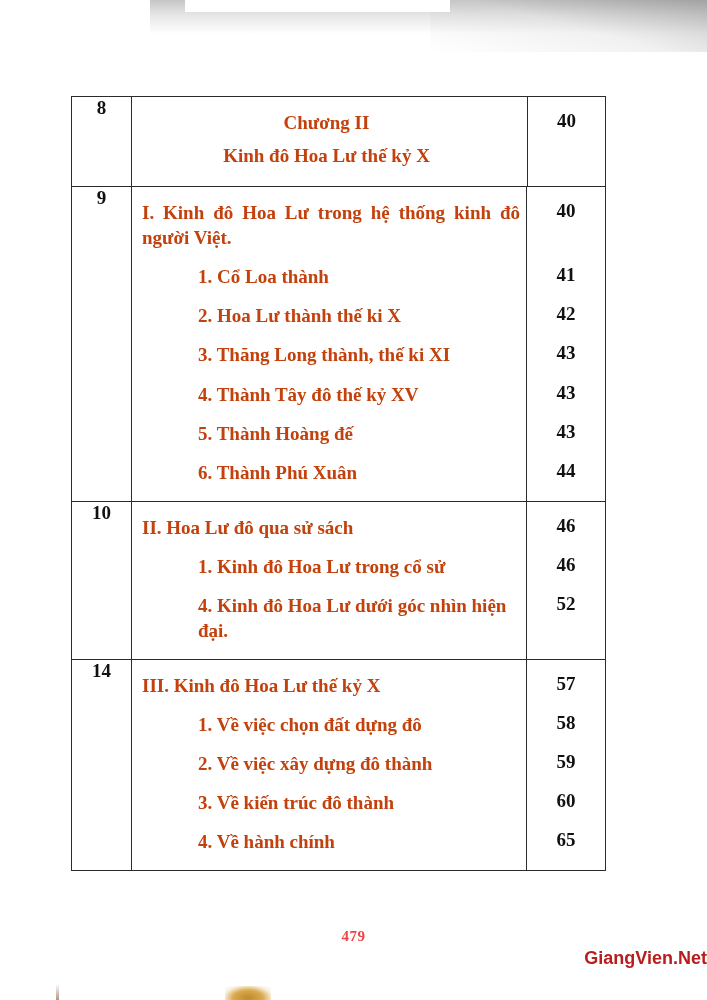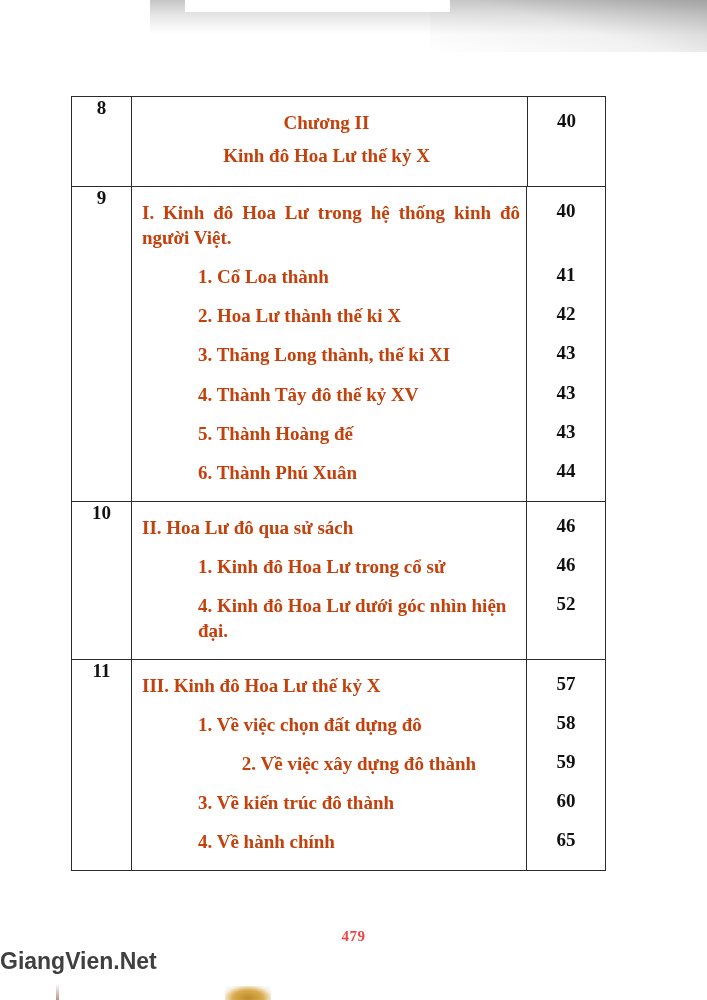--- a/index.html
+++ b/index.html
@@ -137,25 +137,25 @@
     text-align: center;
     font-size: 15px;
     font-weight: bold;
     color: #ef4444;
     letter-spacing: 0.5px;
   }
   .watermark {
     position: absolute;
     top: 948px;
     left: 0; right: 0;
-    text-align: left;
+    text-align: right;
     font-family: "Liberation Sans", "DejaVu Sans", sans-serif;
-    font-size: 23px;
-    font-weight: bold;
-    color: #404040;
+    font-size: 18px;
+    font-weight: bold;
+    color: #b91c1c;
   }
 </style>
 </head>
 <body>
 
 <div class="scan-shadow-top"></div>
 <div class="scan-shadow-top-2"></div>
 <div class="scan-white-patch"></div>
 
 <table class="toc-table">
@@ -221,33 +221,33 @@
               <div class="line-page" style="padding-top: 14px;">46</div>
             </div>
             <div class="line-row">
               <div class="line-title entry level2" style="padding-top: 14px; padding-bottom: 16px;">4. Kinh đô Hoa Lư dưới góc nhìn hiện đại.</div>
               <div class="line-page" style="padding-top: 14px;">52</div>
             </div>
           </div>
         </td>
       </tr>
       <tr>
-        <td class="cell-num">11</td>
+        <td class="cell-num">14</td>
         <td class="cell-body" colspan="2">
           <div class="line-grid">
             <div class="line-row">
               <div class="line-title entry level1" style="padding-top: 13px; padding-bottom: 0px;">III. Kinh đô Hoa Lư thế kỷ X</div>
               <div class="line-page" style="padding-top: 13px;">57</div>
             </div>
             <div class="line-row">
               <div class="line-title entry level2" style="padding-top: 14px; padding-bottom: 0px;">1. Về việc chọn đất dựng đô</div>
               <div class="line-page" style="padding-top: 14px;">58</div>
             </div>
             <div class="line-row">
-              <div class="line-title entry level2" style="padding-top: 14px; padding-bottom: 0px; text-align: center;">2. Về việc xây dựng đô thành</div>
+              <div class="line-title entry level2" style="padding-top: 14px; padding-bottom: 0px;">2. Về việc xây dựng đô thành</div>
               <div class="line-page" style="padding-top: 14px;">59</div>
             </div>
             <div class="line-row">
               <div class="line-title entry level2" style="padding-top: 14px; padding-bottom: 0px;">3. Về kiến trúc đô thành</div>
               <div class="line-page" style="padding-top: 14px;">60</div>
             </div>
             <div class="line-row">
               <div class="line-title entry level2" style="padding-top: 14px; padding-bottom: 16px;">4. Về hành chính</div>
               <div class="line-page" style="padding-top: 14px;">65</div>
             </div>

